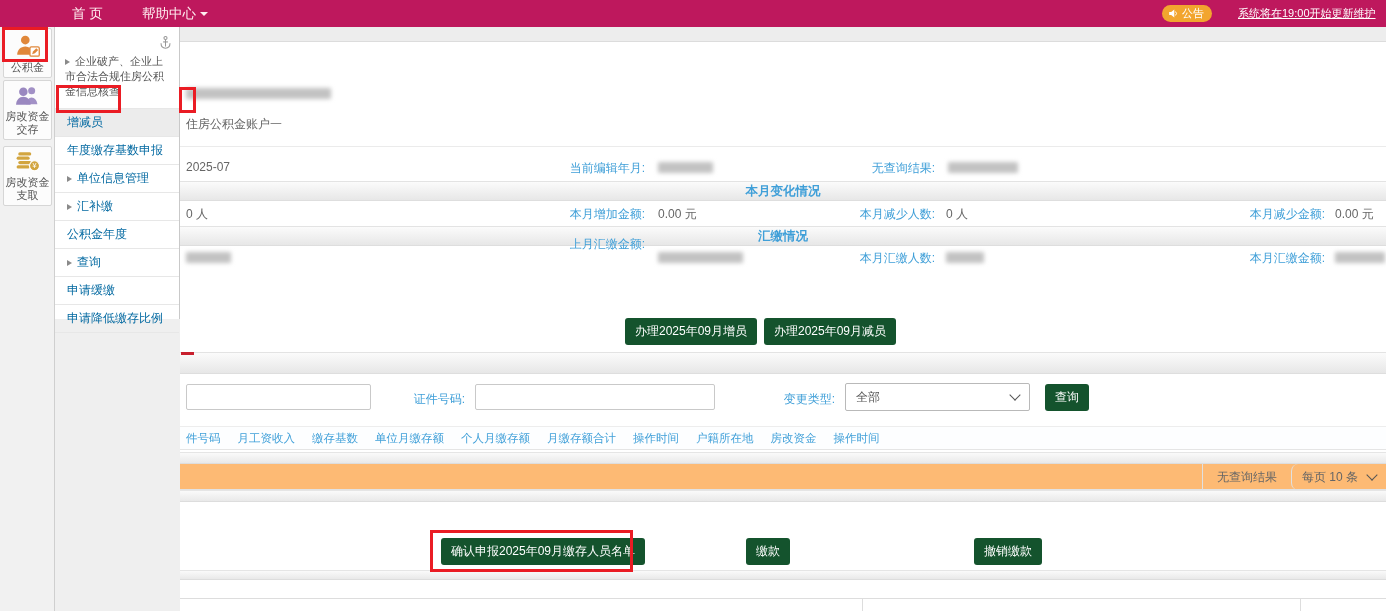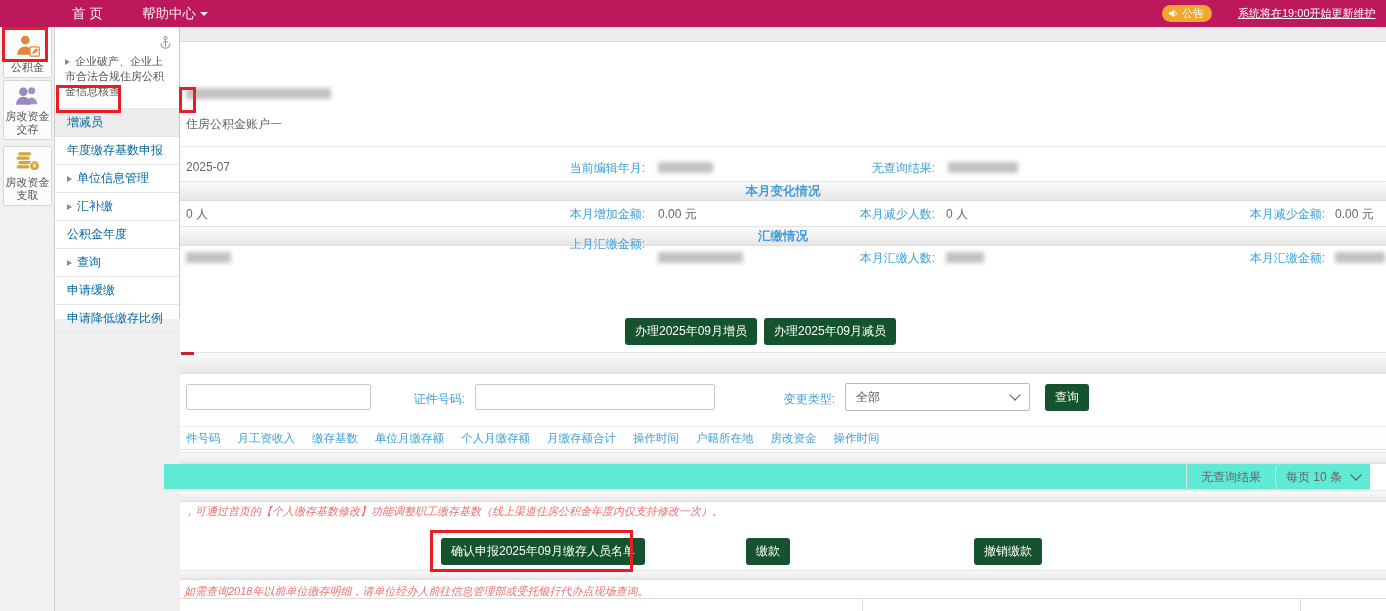--- a/index.html
+++ b/index.html
@@ -36,21 +36,21 @@
   .redact{position:absolute;background:#c2c2c2;filter:blur(2px);border-radius:1px;height:11px;z-index:2;}
   .rbtn{position:absolute;background:#14532d;color:#fff;border:none;border-radius:3px;font-size:12px;
         padding:5px 10px;cursor:pointer;z-index:2;font-family:inherit;}
   .inp{position:absolute;border:1px solid #c9c9c9;border-radius:2px;background:#fff;height:26px;box-sizing:border-box;z-index:2;font-family:inherit;font-size:12px;padding:0 6px;color:#555;}
   .selbox{position:absolute;border:1px solid #b9b9b9;border-radius:2px;background:#fff;height:28px;box-sizing:border-box;z-index:2;
           display:flex;align-items:center;justify-content:space-between;padding:0 10px;color:#555;cursor:pointer;}
   .chev{width:7px;height:7px;border-right:1.6px solid #555;border-bottom:1.6px solid #555;transform:rotate(45deg);margin-top:-4px;}
   .thead{position:absolute;left:180px;top:426px;width:1206px;height:24px;background:#fdfeff;border-top:1px solid #ededed;border-bottom:1px solid #e5e5e5;box-sizing:border-box;z-index:2;
          display:flex;align-items:center;padding-left:6px;}
   .thead span{color:#41a0d9;font-size:11.5px;margin-right:17px;white-space:nowrap;cursor:default;}
-  .results{position:absolute;left:164px;top:464px;width:1206px;height:26px;background:#5eead4;border-bottom:1px solid #e2e2e2;box-sizing:border-box;z-index:2;
+  .results{position:absolute;left:180px;top:464px;width:1206px;height:26px;background:#fdba74;border-bottom:1px solid #e2e2e2;box-sizing:border-box;z-index:2;
            display:flex;align-items:center;justify-content:flex-end;}
   .results .empty{color:#666;font-size:12px;padding:0 14px;border-left:1px solid #e0e0e0;height:26px;line-height:26px;}
   .results .psize{color:#666;font-size:12px;padding:0 10px;border-left:1px solid #e0e0e0;height:26px;line-height:26px;display:flex;align-items:center;gap:10px;cursor:pointer;border-radius:7px;}
   .note{position:absolute;left:184px;color:#ef6f6f;font-size:11px;font-style:italic;z-index:2;white-space:nowrap;}
   .hl{position:absolute;border:3px solid #ea1c24;z-index:6;box-sizing:border-box;pointer-events:none;}
   .vline{position:absolute;width:1px;background:#ddd;z-index:2;}
   .hline{position:absolute;height:1px;background:#ddd;z-index:2;}
   .reddash{position:absolute;left:181px;top:352px;width:13px;height:3px;background:#c8202e;z-index:3;}
 </style>
 </head>
@@ -192,29 +192,27 @@
   <div class="results">
     <span class="empty">无查询结果</span>
     <span class="psize">
       <span>每页 10 条</span>
       <span class="chev"></span>
     </span>
   </div>
 
   <div class="thinbar" style="top:490px;"></div>
 
-  <div class="note" style="top:504px;">，可通过首页的【个人缴存基数修改】功能调整职工缴存基数（线上渠道住房公积金年度内仅支持修改一次）。</div>
 
   <button class="rbtn" style="left:441px;top:538px;">确认申报2025年09月缴存人员名单</button>
   <button class="rbtn" style="left:746px;top:538px;">缴款</button>
   <button class="rbtn" style="left:974px;top:538px;">撤销缴款</button>
 
   <div class="thinbar" style="top:570px;height:10px;"></div>
 
-  <div class="note" style="top:584px;">如需查询2018年以前单位缴存明细，请单位经办人前往信息管理部或受托银行代办点现场查询。</div>
 
   <div class="hline" style="left:180px;top:598px;width:1206px;"></div>
   <div class="vline" style="left:862px;top:598px;height:13px;"></div>
   <div class="vline" style="left:1300px;top:598px;height:13px;"></div>
 
   <div class="hl" style="left:2px;top:27px;width:46px;height:35px;"></div>
   <div class="hl" style="left:56px;top:85px;width:65px;height:28px;"></div>
   <div class="hl" style="left:179px;top:87px;width:17px;height:26px;"></div>
   <div class="hl" style="left:430px;top:530px;width:203px;height:42px;"></div>
 

